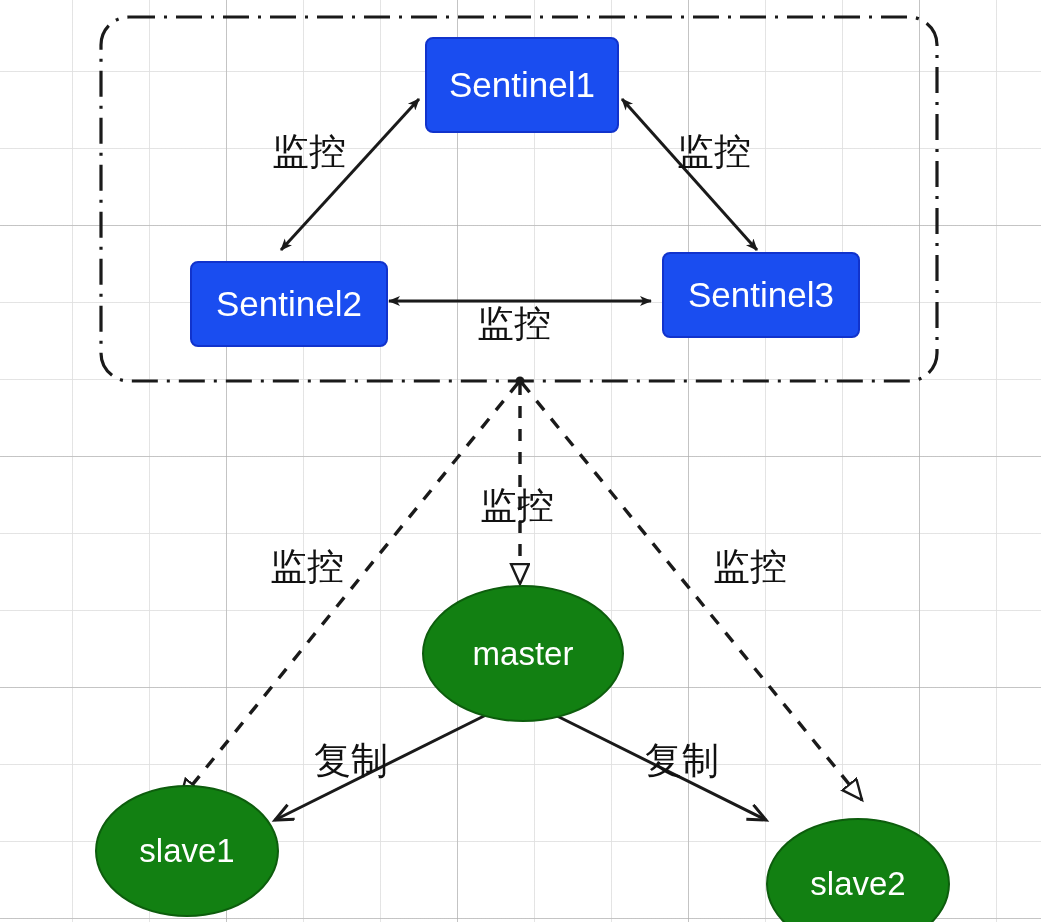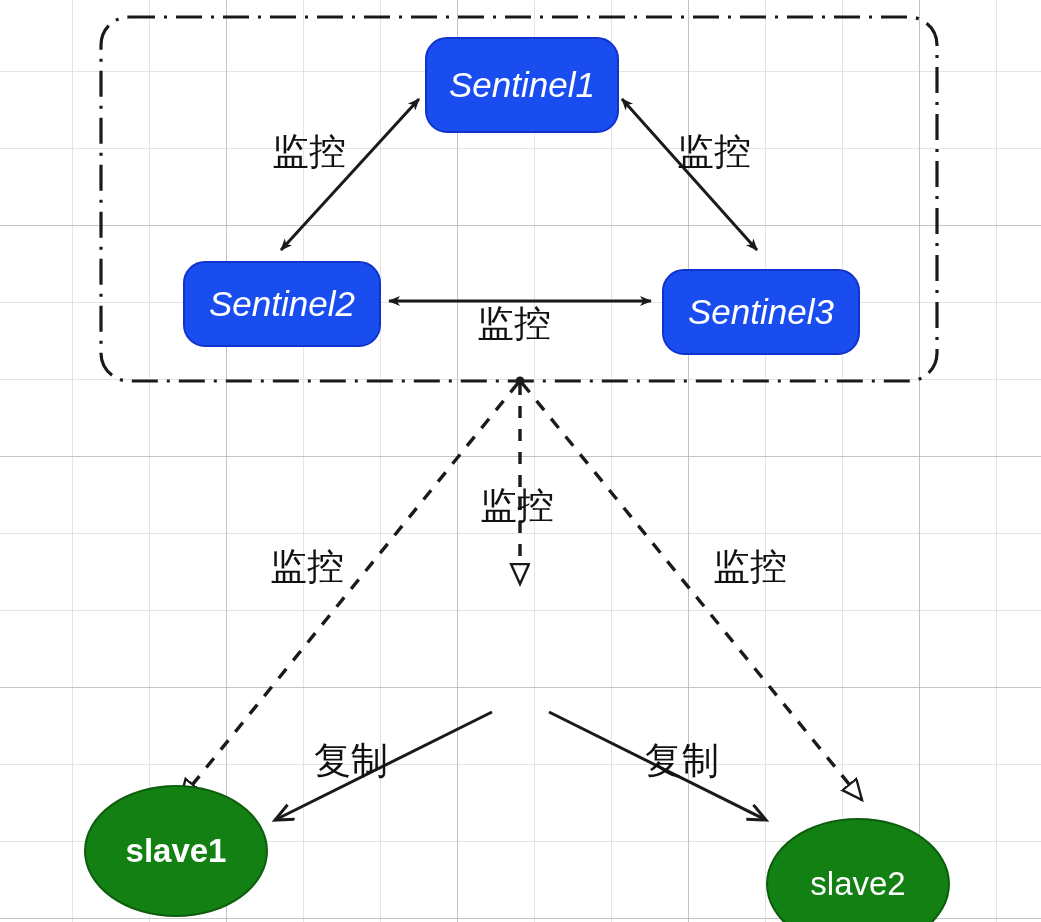--- a/index.html
+++ b/index.html
@@ -39,24 +39,23 @@
     display: flex;
     align-items: center;
     justify-content: center;
     color: #ffffff;
     text-align: center;
     white-space: nowrap;
   }
   .sentinel {
     background: #1a4df0;
     border: 2px solid #1133cc;
-    border-radius: 22px;
+    border-radius: 8px;
     font-size: 35px;
     letter-spacing: 0px;
-    font-style: italic;
   }
   .server {
     background: #128012;
     border: 2px solid #0d5d0d;
     border-radius: 50%;
     font-size: 33px;
   }
   .edge-label {
     position: absolute;
     font-size: 37px;
@@ -104,30 +103,33 @@
 
     <line x1="492" y1="712" x2="275" y2="820" stroke="#1a1a1a" stroke-width="3" marker-end="url(#arrowOpen)"></line>
 
     <line x1="549" y1="712" x2="766" y2="820" stroke="#1a1a1a" stroke-width="3" marker-end="url(#arrowOpen)"></line>
   </svg>
 
   <div class="node sentinel" style="left:425px; top:37px; width:190px; height:92px;">
     <span>Sentinel1</span>
   </div>
 
-  <div class="node sentinel" style="left:183px; top:261px; width:194px; height:82px;">
+  <div class="node sentinel" style="left:190px; top:261px; width:194px; height:82px;">
     <span>Sentinel2</span>
   </div>
 
-  <div class="node sentinel" style="left:662px; top:269px; width:194px; height:82px;">
+  <div class="node sentinel" style="left:662px; top:252px; width:194px; height:82px;">
     <span>Sentinel3</span>
   </div>
 
+  <div class="node server" style="left:422px; top:585px; width:198px; height:133px;">
+    <span>master</span>
+  </div>
 
-  <div class="node server" style="left:84px; top:785px; width:180px; height:128px;font-weight:bold;">
+  <div class="node server" style="left:95px; top:785px; width:180px; height:128px;">
     <span>slave1</span>
   </div>
 
   <div class="node server" style="left:766px; top:818px; width:180px; height:128px;">
     <span>slave2</span>
   </div>
 
   <div class="edge-label" style="left:272px; top:133px;">
     <span>监控</span>
   </div>

